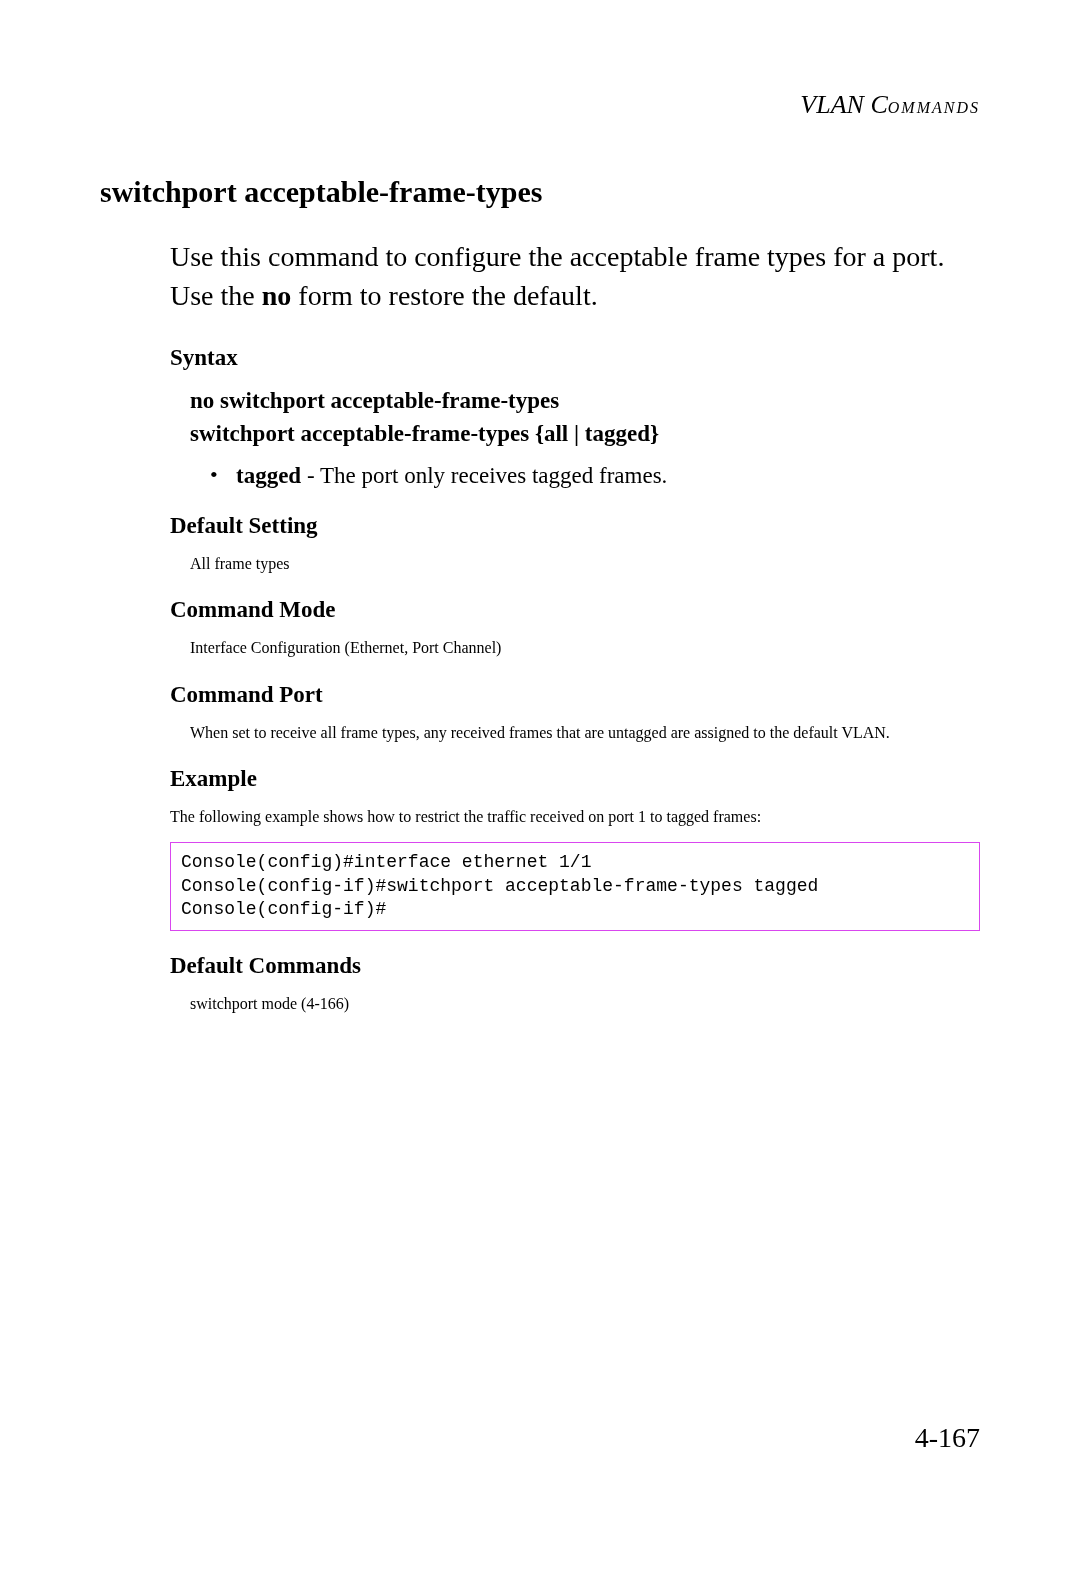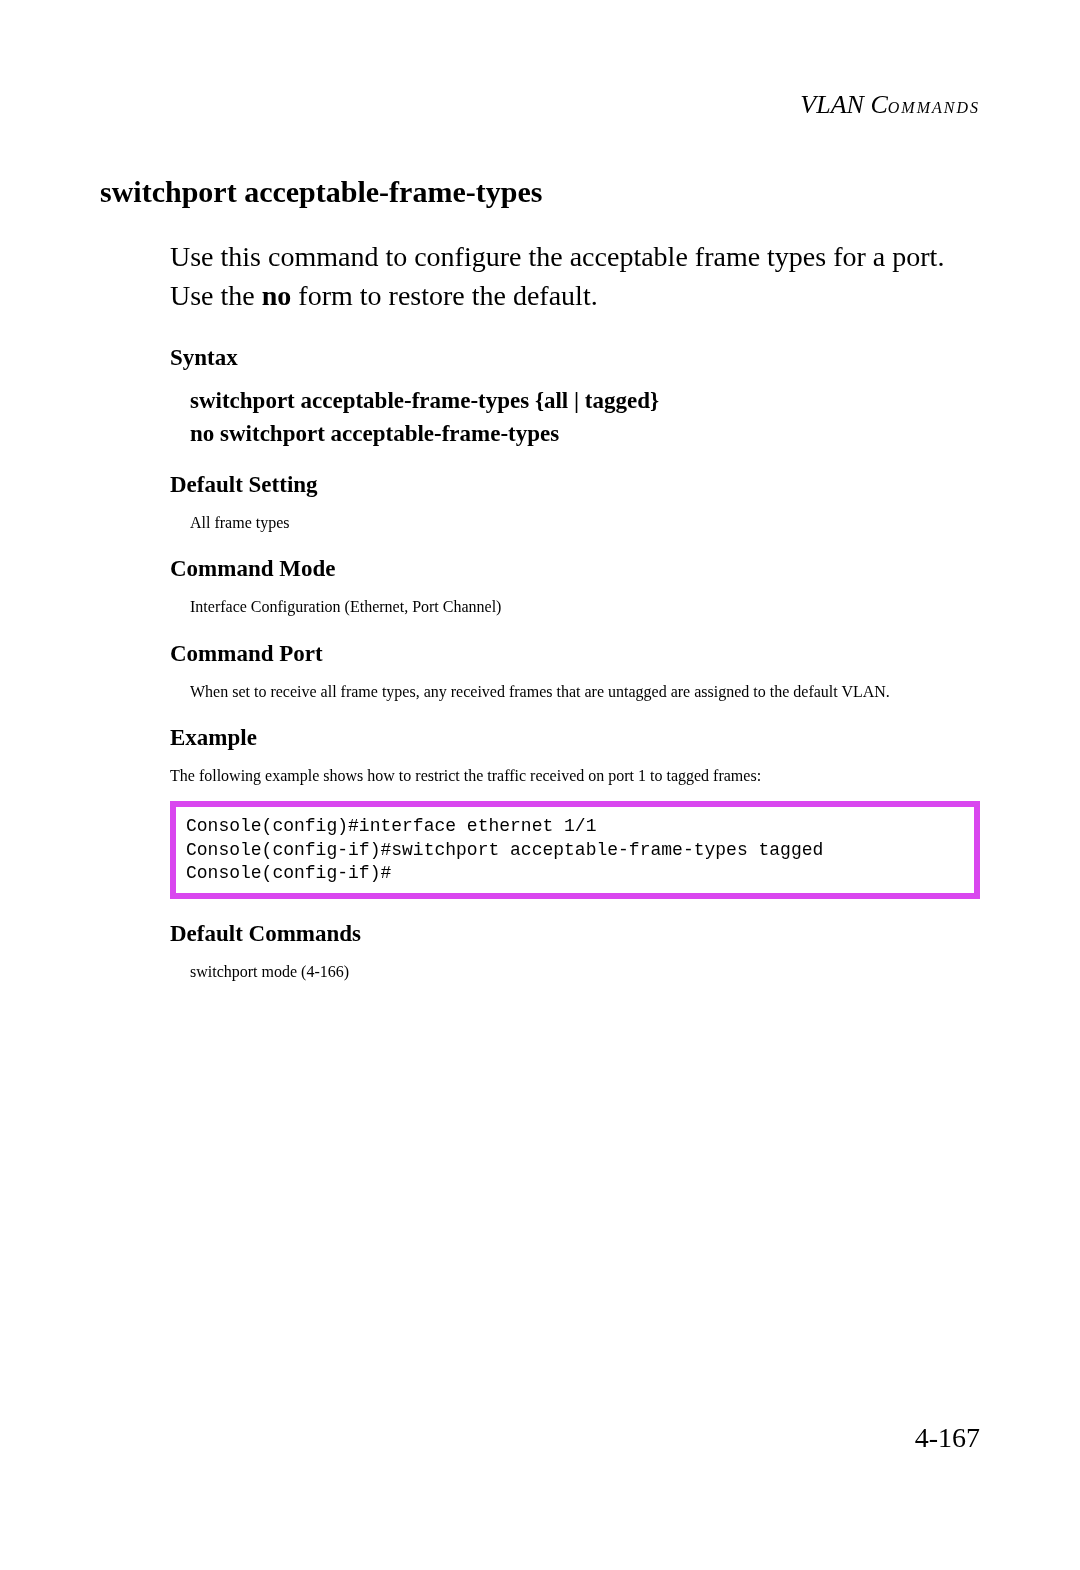--- a/index.html
+++ b/index.html
@@ -70,21 +70,21 @@
       position: absolute;
       left: 0;
       top: 0;
       font-size: 22px;
     }
     .body-text {
       font-size: 16px;
       line-height: 1.4;
     }
     .code-block {
-      border: 6px solid #d946ef;
+      border: 1px solid #d946ef;
       font-family: "Courier New", Courier, monospace;
       font-size: 18px;
       padding: 8px 10px;
       margin-top: 14px;
       line-height: 1.3;
       white-space: pre;
     }
     .page-number {
       position: absolute;
       bottom: 116px;
@@ -102,27 +102,30 @@
 
 <h1 class="command-title">switchport acceptable-frame-types</h1>
 
 <p class="intro indent-1">
   <span>Use this command to configure the acceptable frame types for a port. Use the </span><b>no</b><span> form to restore the default.</span>
 </p>
 
 <div class="section-heading indent-1">Syntax</div>
 
 <div class="indent-2">
+  <div class="syntax-line">no switchport acceptable-frame-types</div>
   <div class="syntax-line">
     <span>switchport acceptable-frame-types</span><span> {</span><span>all</span><span> | </span><span>tagged</span><span>}</span>
   </div>
-  <div class="syntax-line">no switchport acceptable-frame-types</div>
 </div>
 
 <ul class="bullet-list">
+  <li>
+    <b>tagged</b><span> - The port only receives tagged frames.</span>
+  </li>
 </ul>
 
 <div class="section-heading indent-1">Default Setting</div>
 <p class="body-text indent-2">All frame types</p>
 
 <div class="section-heading indent-1">Command Mode</div>
 <p class="body-text indent-2">Interface Configuration (Ethernet, Port Channel)</p>
 
 <div class="section-heading indent-1">Command Port</div>
 <p class="body-text indent-2">When set to receive all frame types, any received frames that are untagged are assigned to the default VLAN.</p>

